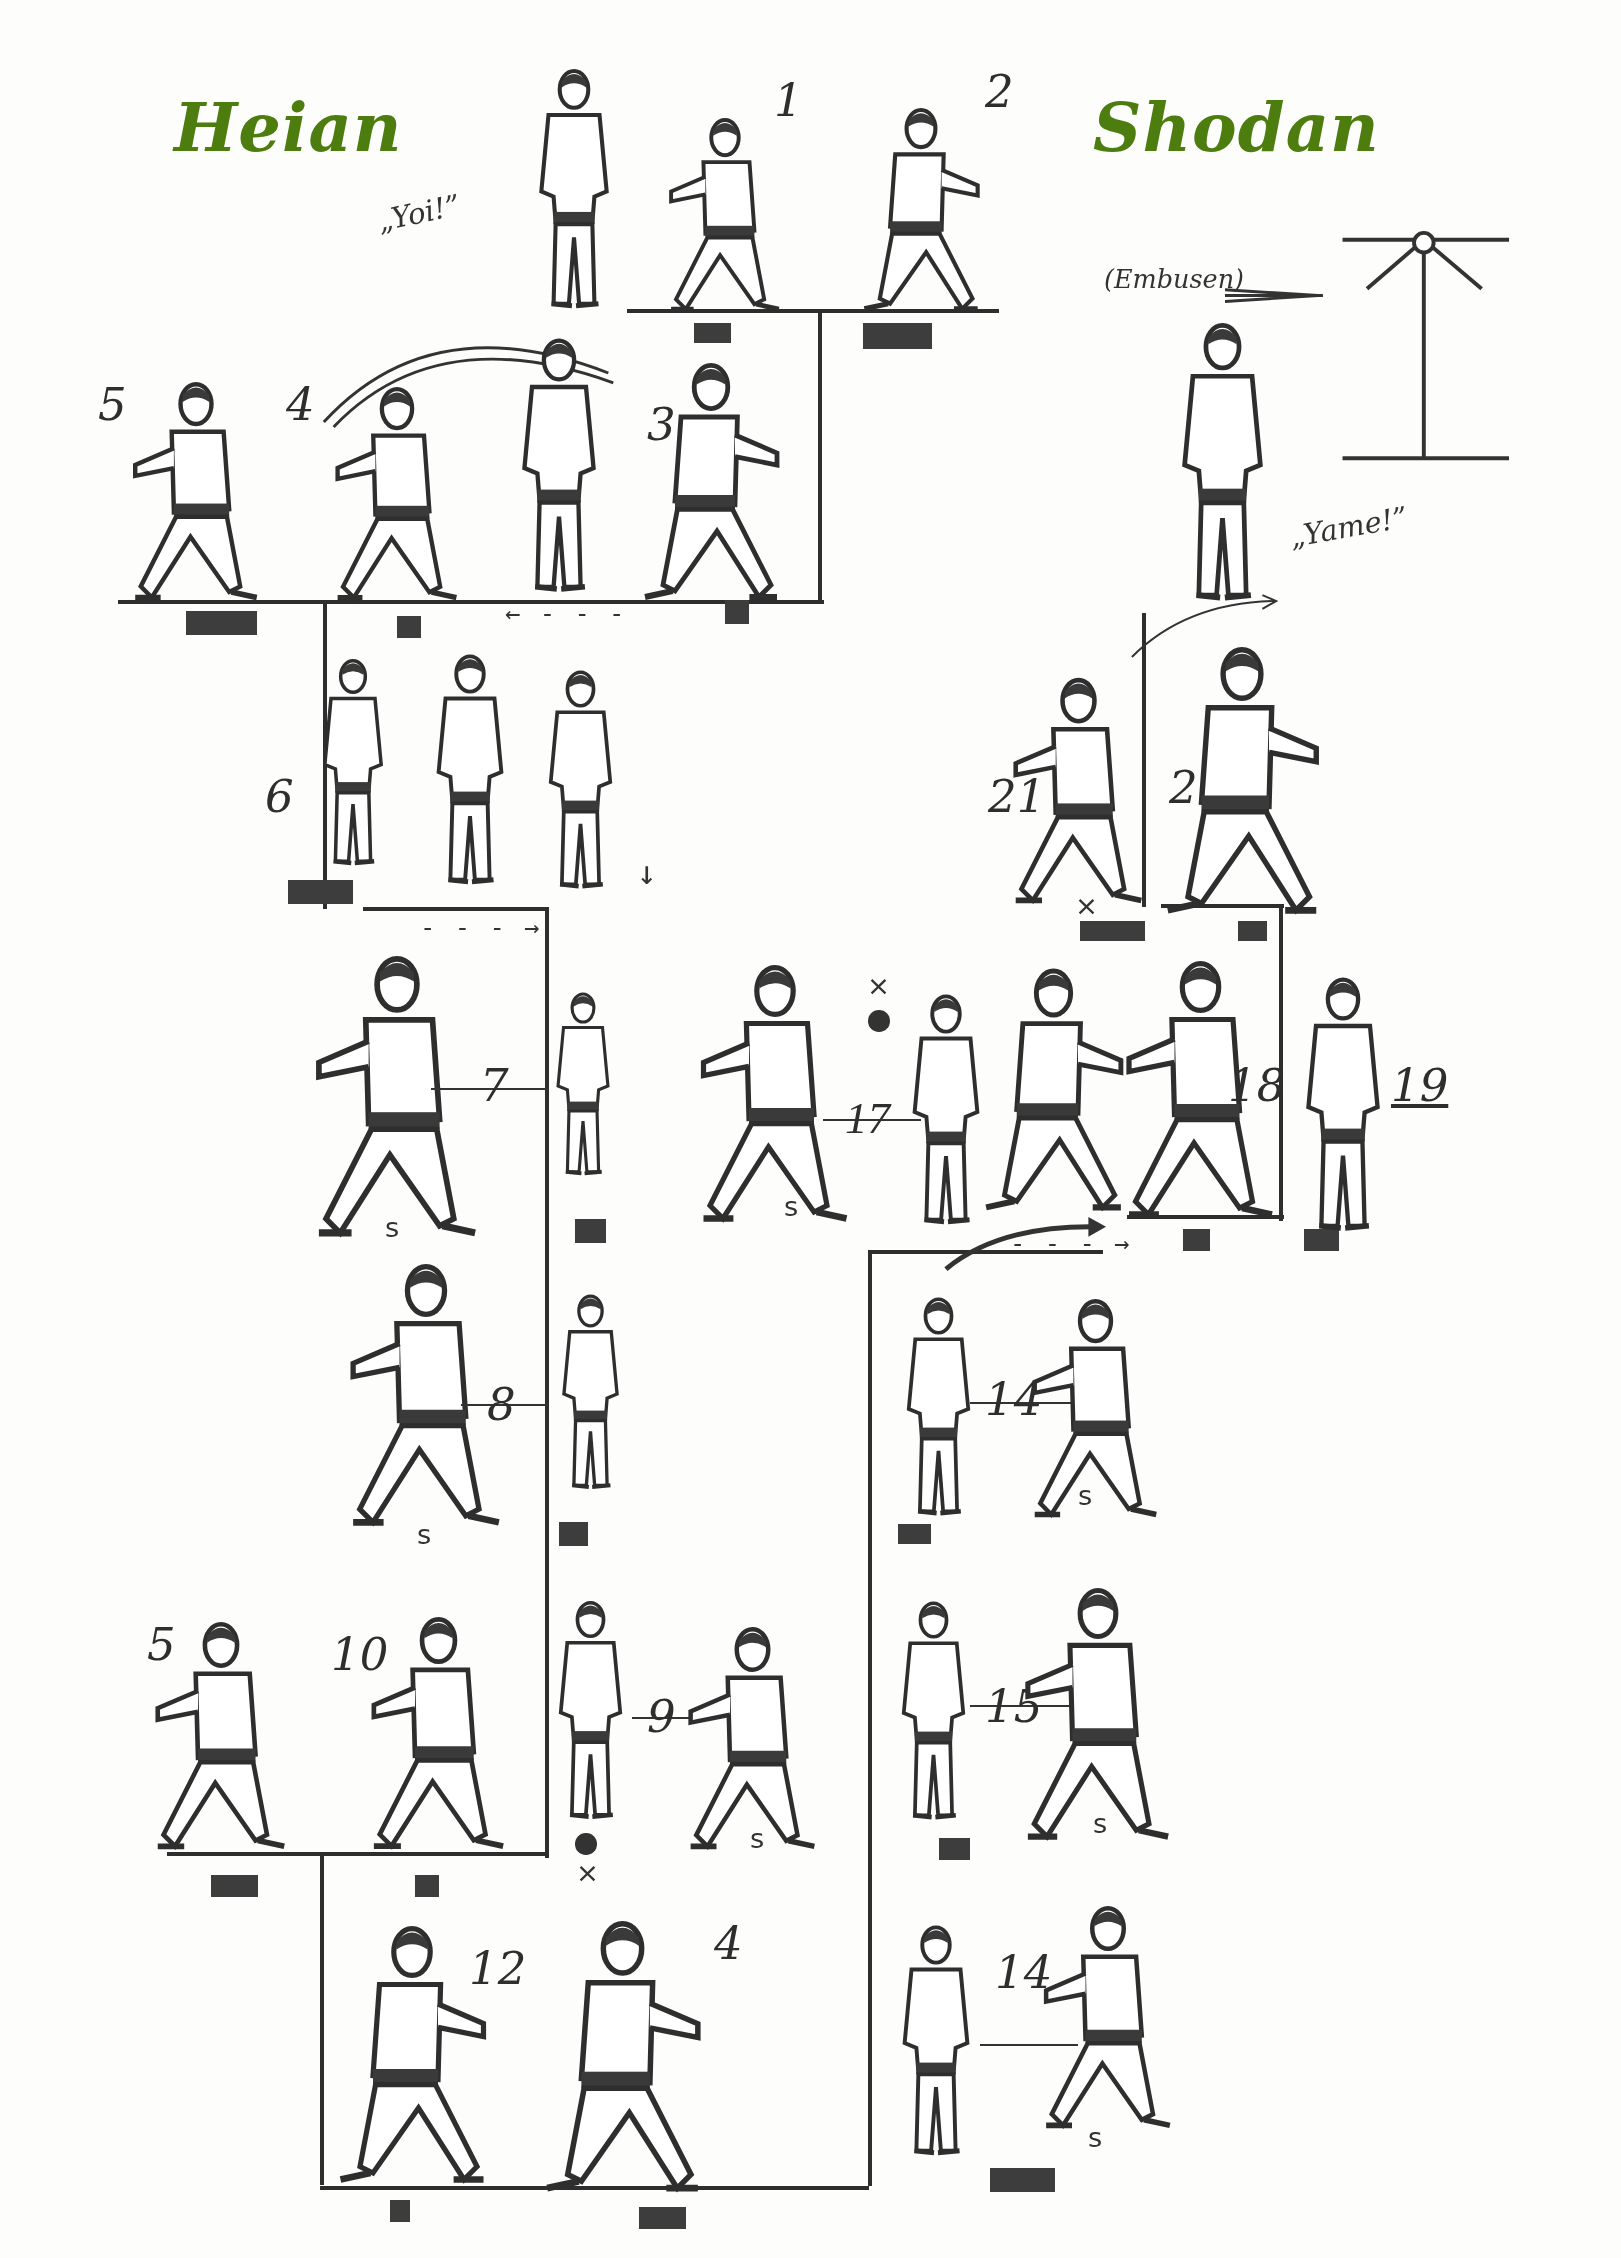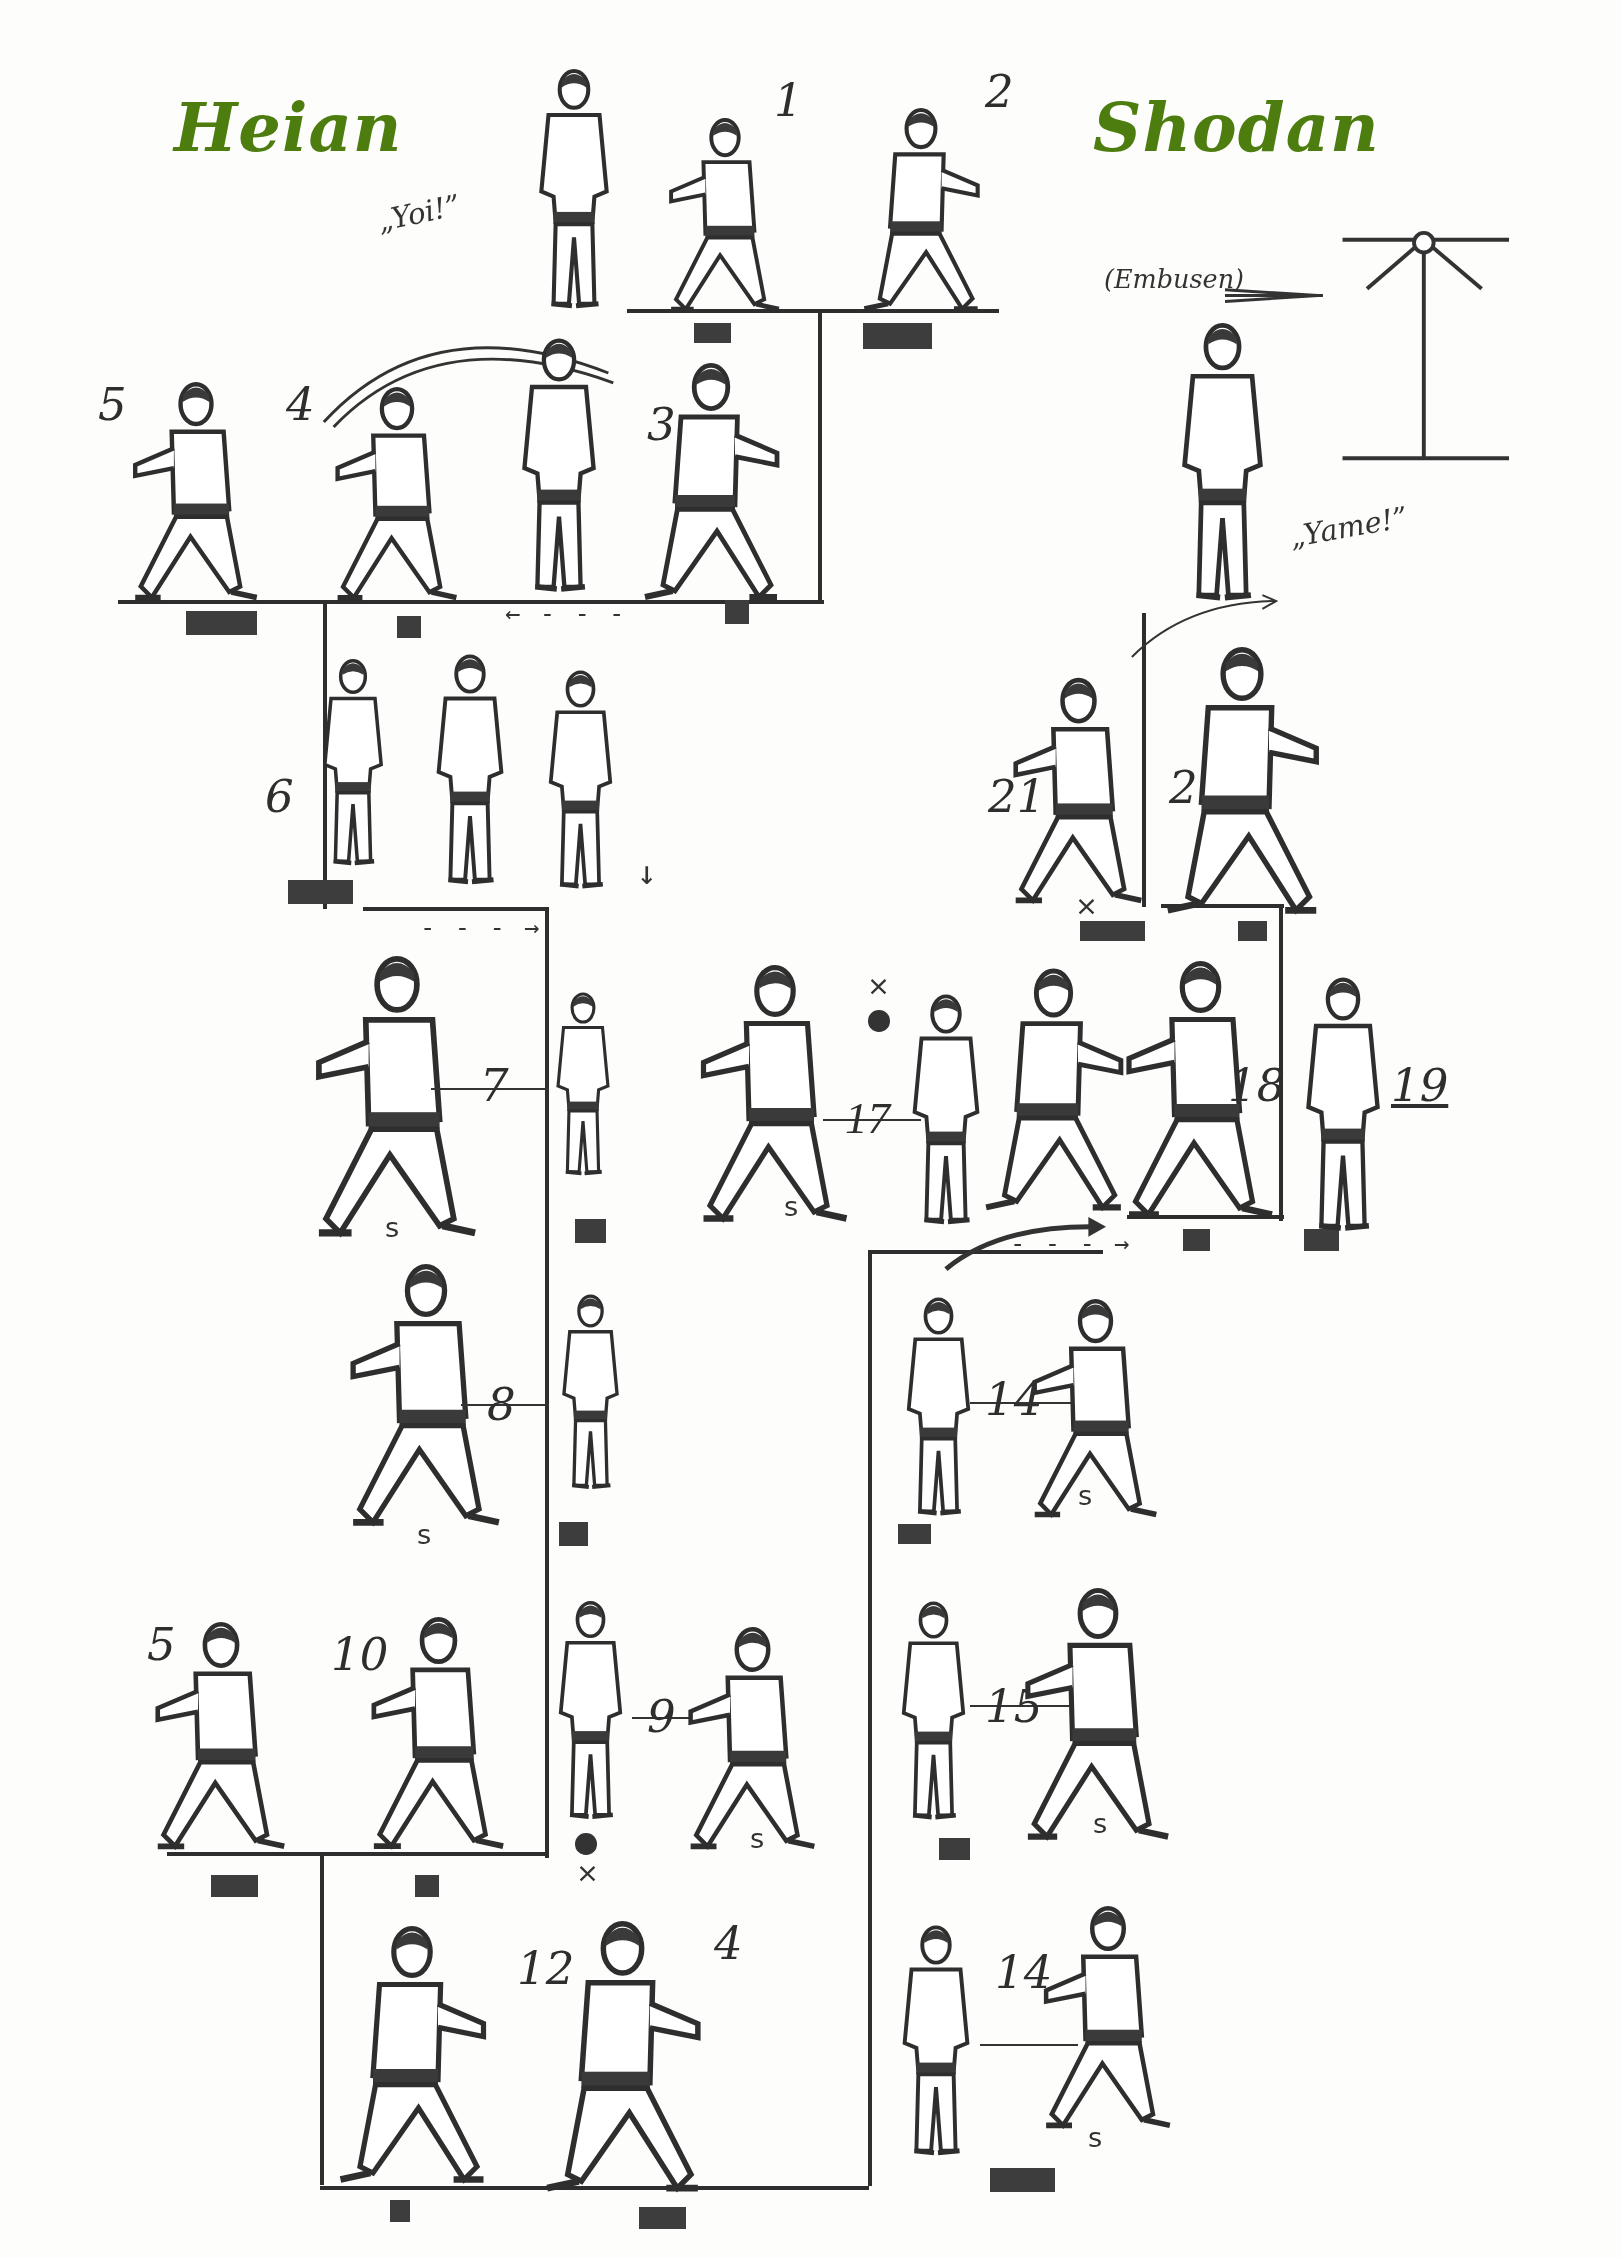--- a/index.html
+++ b/index.html
@@ -226,21 +226,21 @@
         <use href="#fig-stance"></use>
       </svg>
   </div>
   <div class="s-mark" style="left:750px; top:1823px;">s</div>
 
   <div class="figure" style="left:309px; top:1926px; width:206px; height:260px;">
     <svg viewBox="0 0 120 200" style="transform:scaleX(-1)">
         <use href="#fig-stance"></use>
       </svg>
   </div>
-  <div class="num" style="left:469px; top:1946px;margin-left:48px;">12</div>
+  <div class="num" style="left:469px; top:1946px;">12</div>
   <div class="figure" style="left:510px; top:1921px; width:225px; height:274px;">
     <svg viewBox="0 0 120 200" style="transform:scaleX(-1)">
         <use href="#fig-stance"></use>
       </svg>
   </div>
   <div class="num" style="left:714px; top:1921px;">4</div>
   <div class="figure" style="left:887px; top:1901px; width:98px; height:284px;">
     <svg viewBox="0 0 100 240">
         <use href="#fig-stand"></use>
       </svg>

